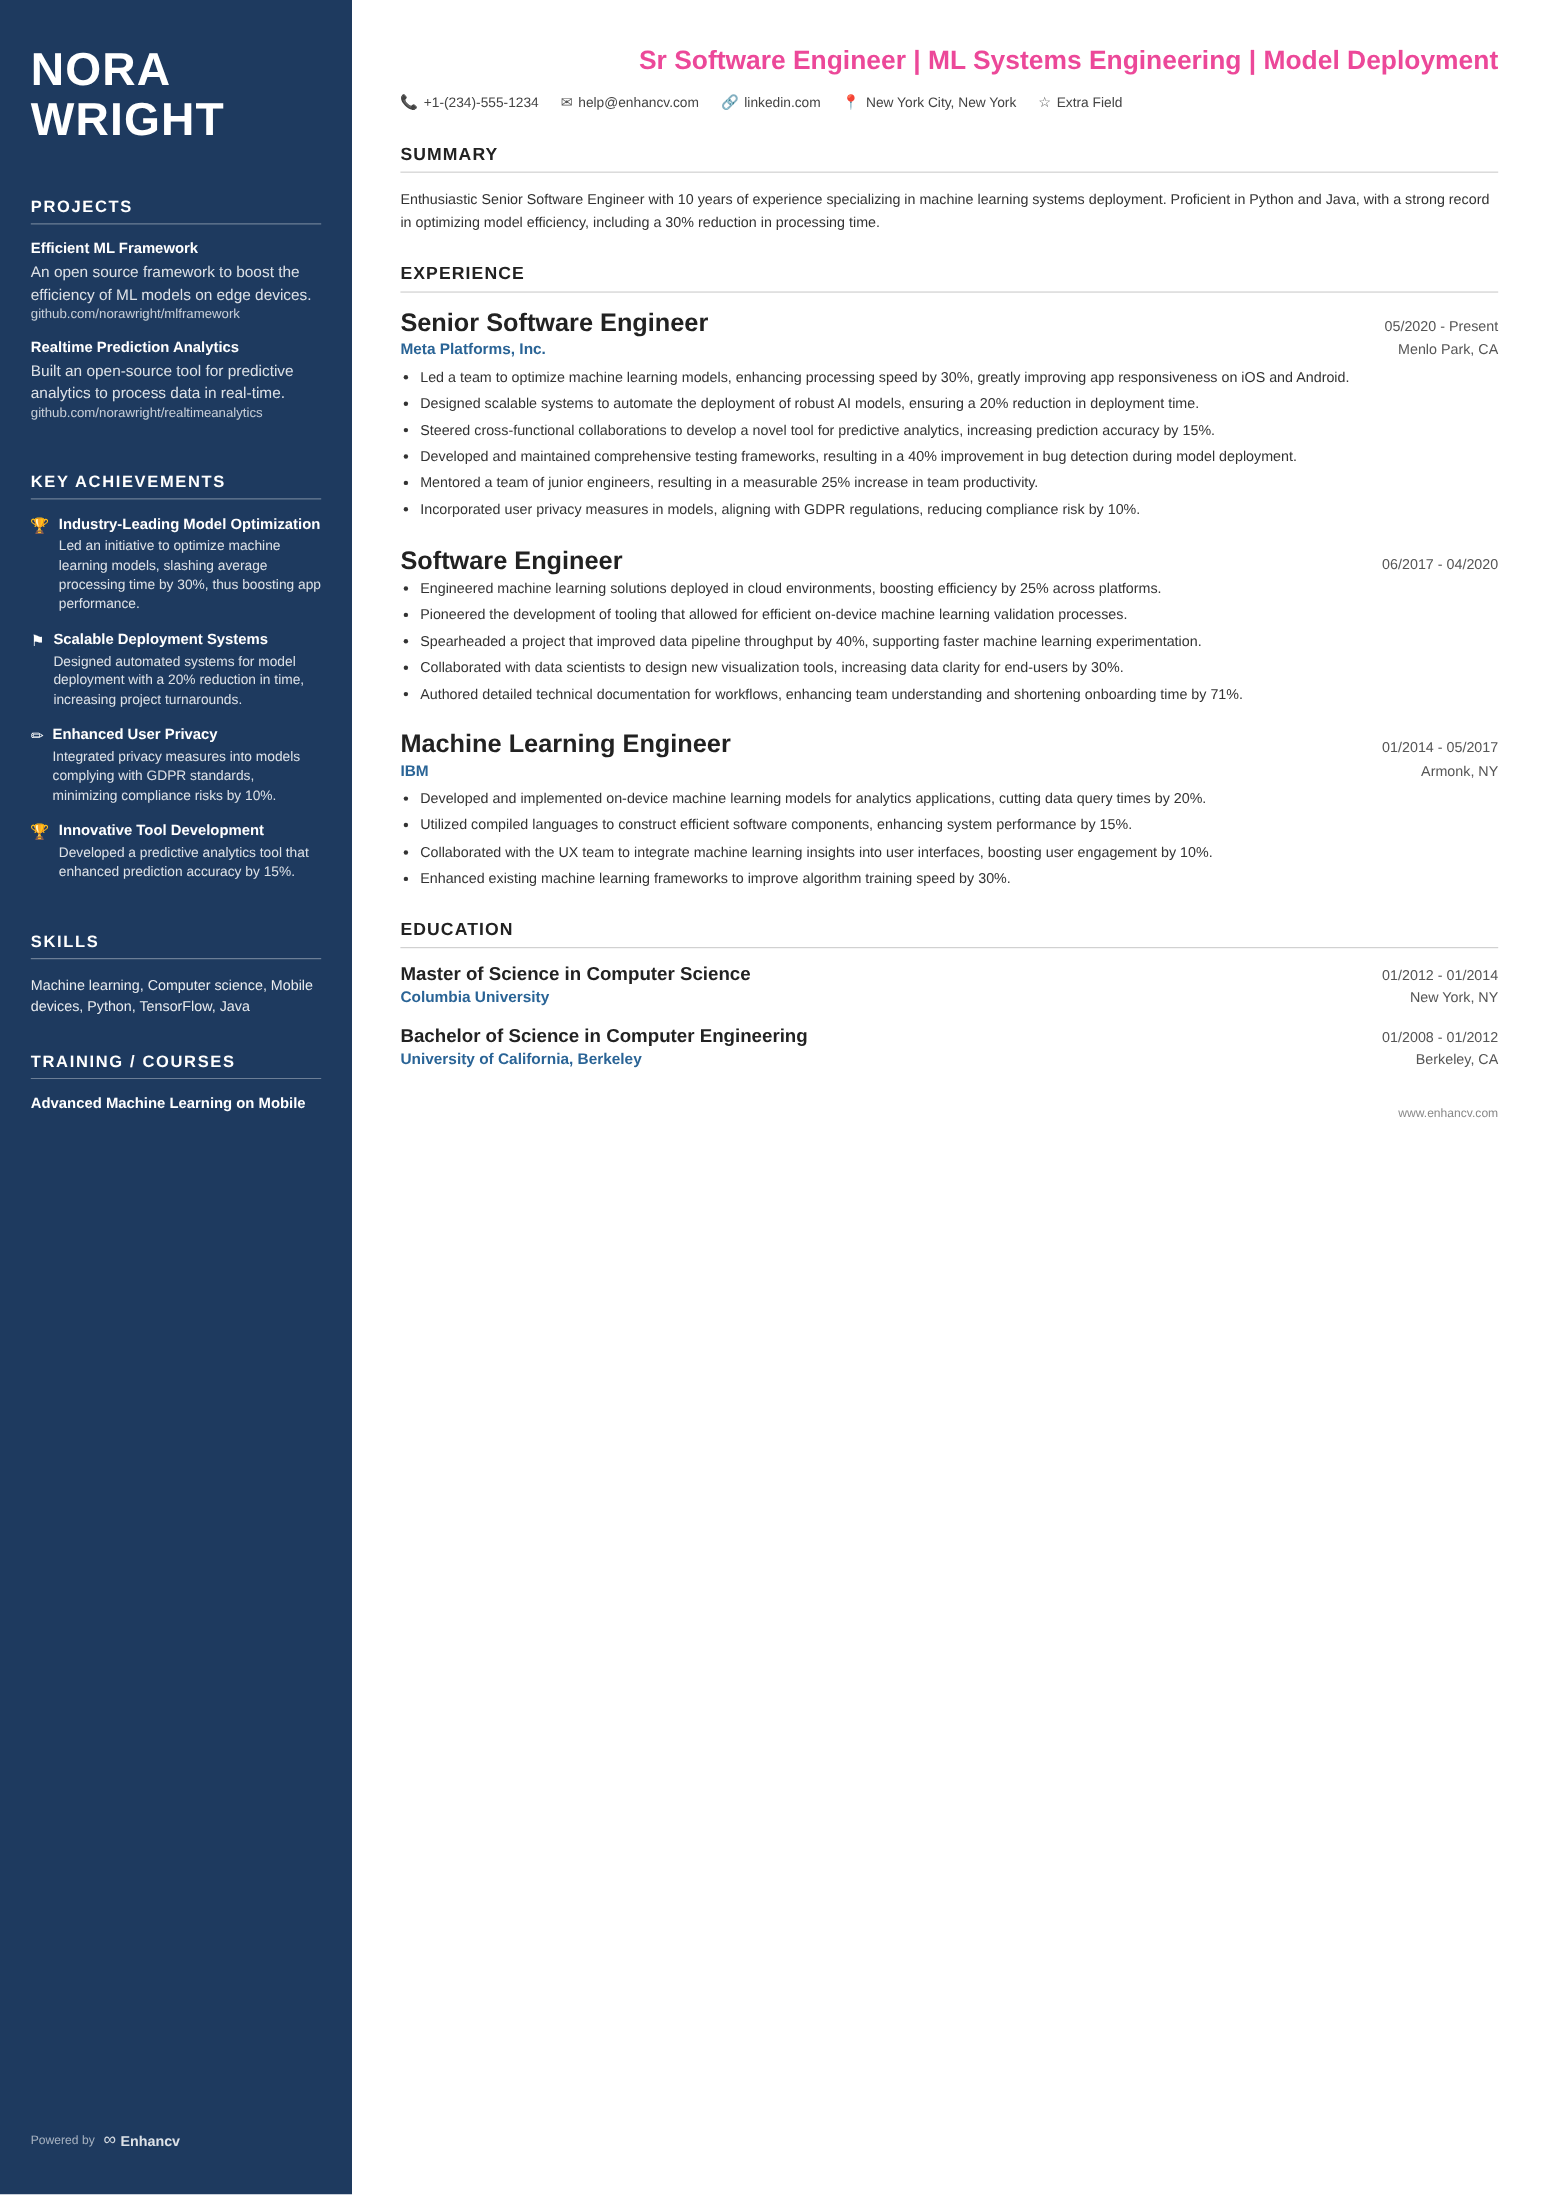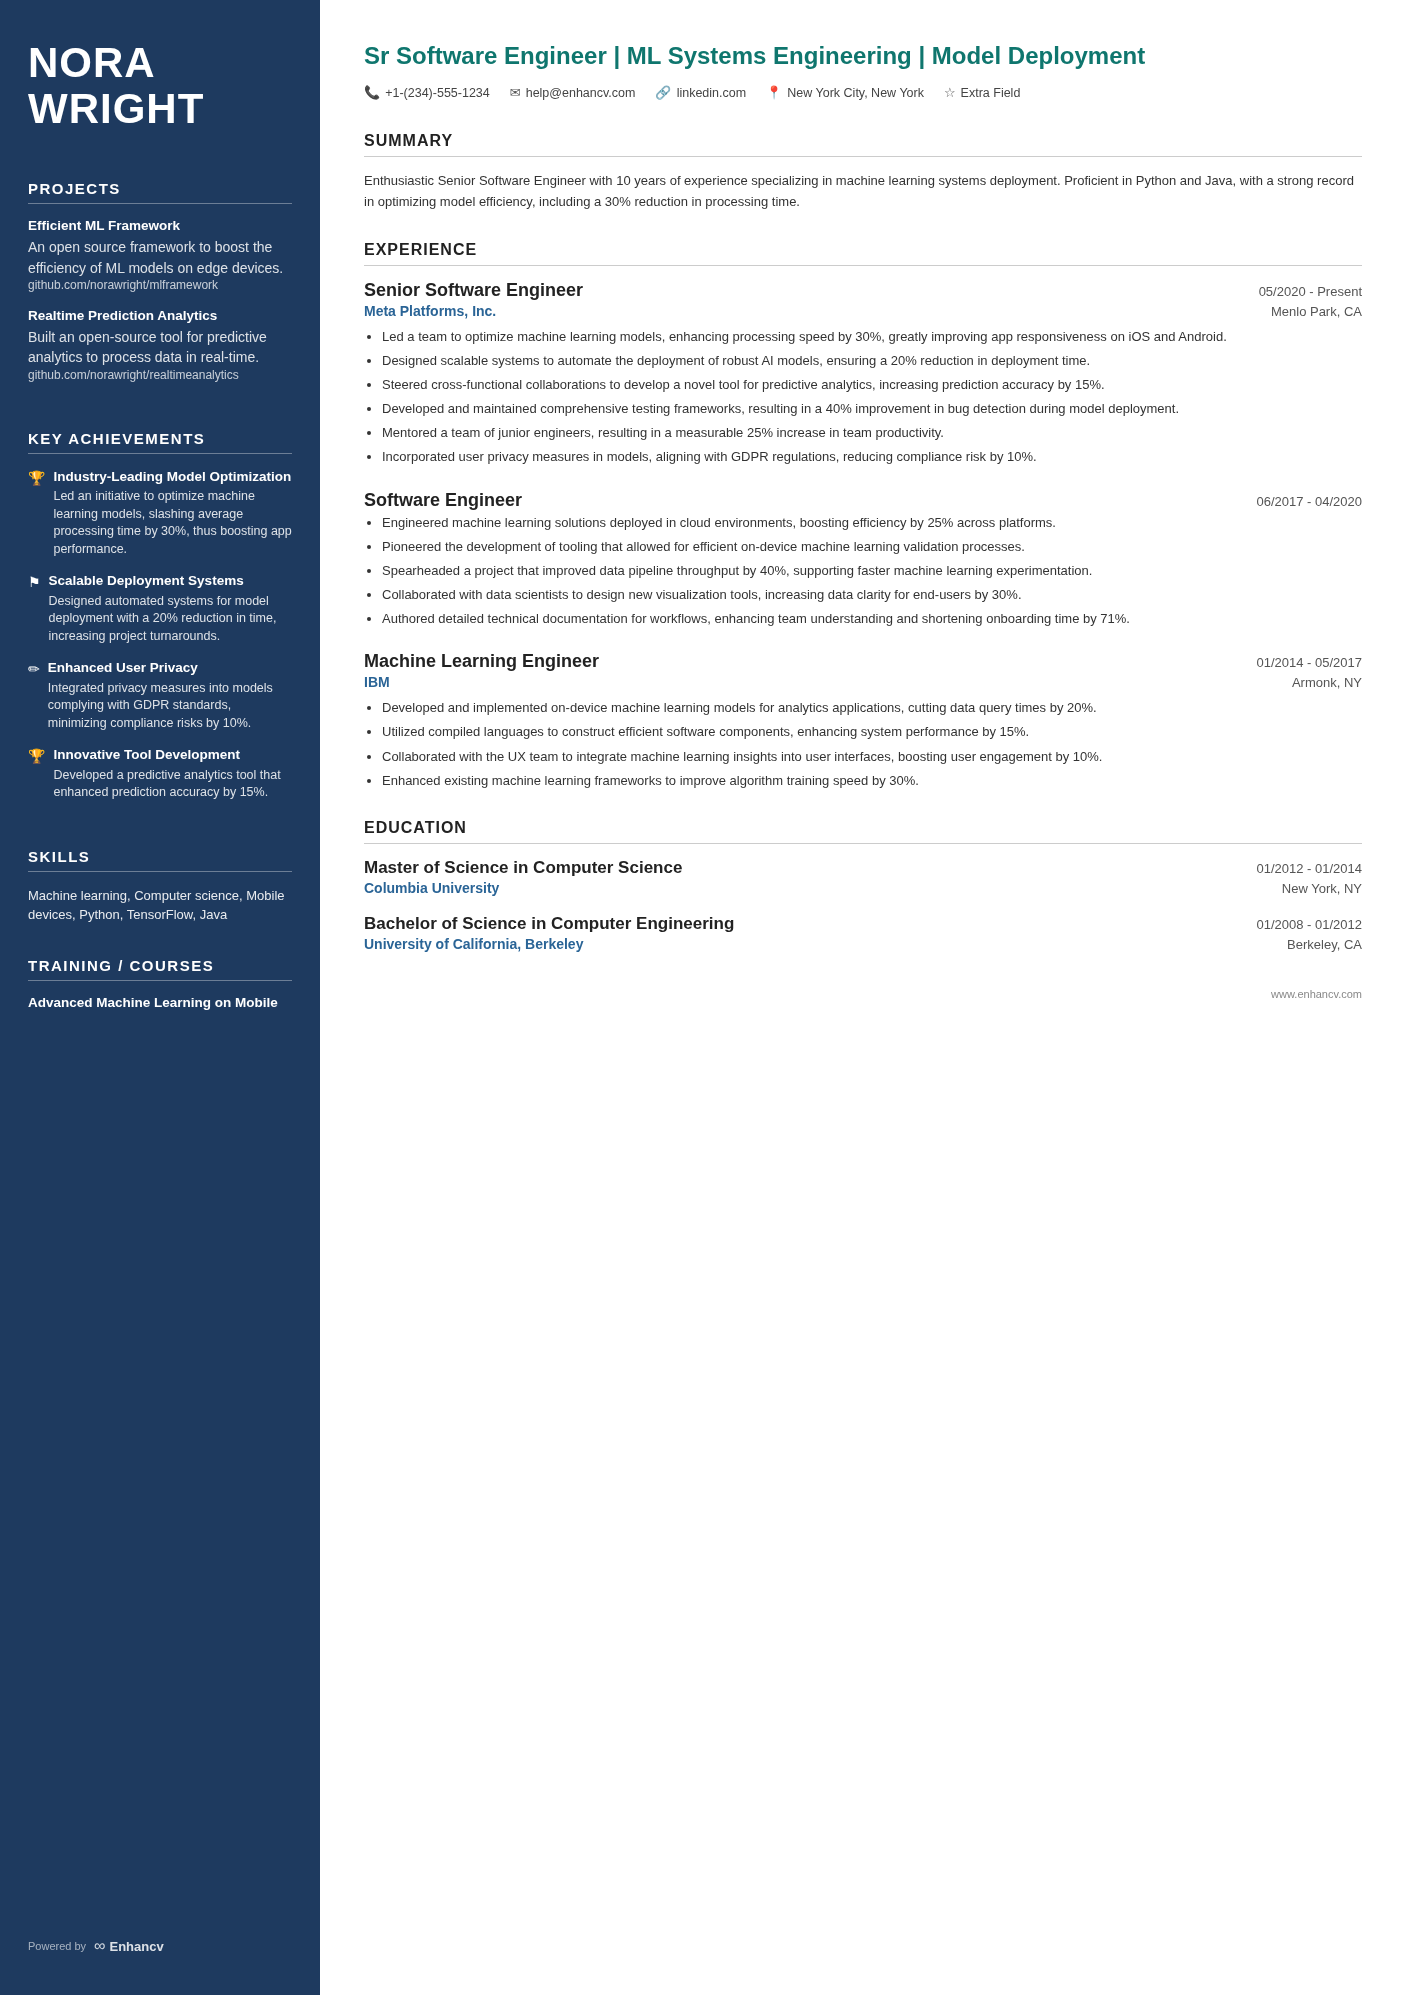--- a/index.html
+++ b/index.html
@@ -139,23 +139,24 @@
 
     
     .main {
       flex: 1;
       padding: 40px 48px 40px 44px;
       background: #fff;
     }
     .main-title {
       font-size: 24px;
       font-weight: 700;
-      color: #0f766e;
+      color: #ec4899;
       line-height: 1.3;
       margin-bottom: 14px;
+      text-align: right;
     }
     .contact-row {
       display: flex;
       flex-wrap: wrap;
       gap: 6px 20px;
       margin-bottom: 32px;
       font-size: 12.5px;
       color: #444;
       align-items: center;
     }
@@ -189,21 +190,21 @@
     .experience-item {
       margin-bottom: 22px;
     }
     .exp-header {
       display: flex;
       justify-content: space-between;
       align-items: baseline;
       margin-bottom: 2px;
     }
     .exp-title {
-      font-size: 18px;
+      font-size: 23px;
       font-weight: 600;
       color: #222;
     }
     .exp-dates {
       font-size: 13px;
       color: #555;
       white-space: nowrap;
     }
     .exp-sub {
       display: flex;

